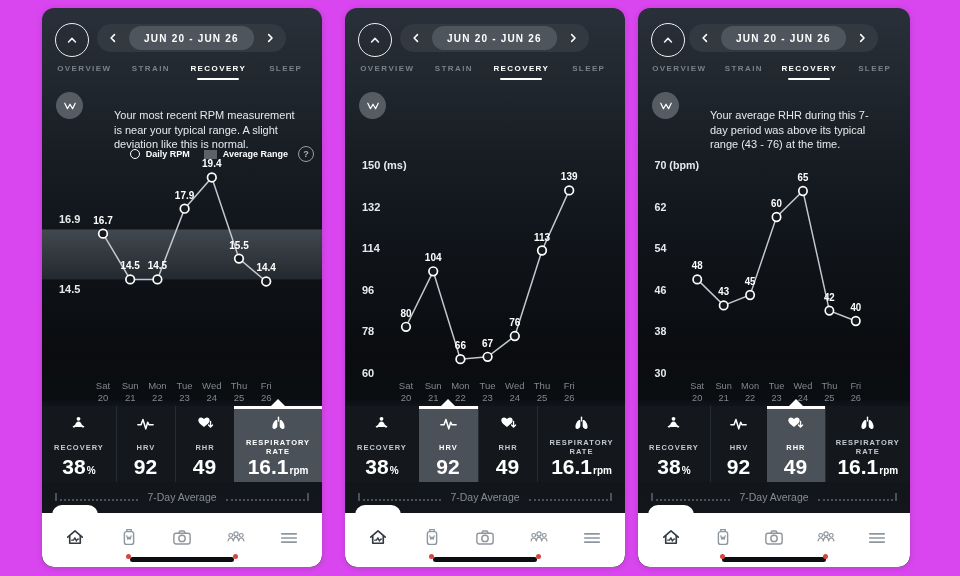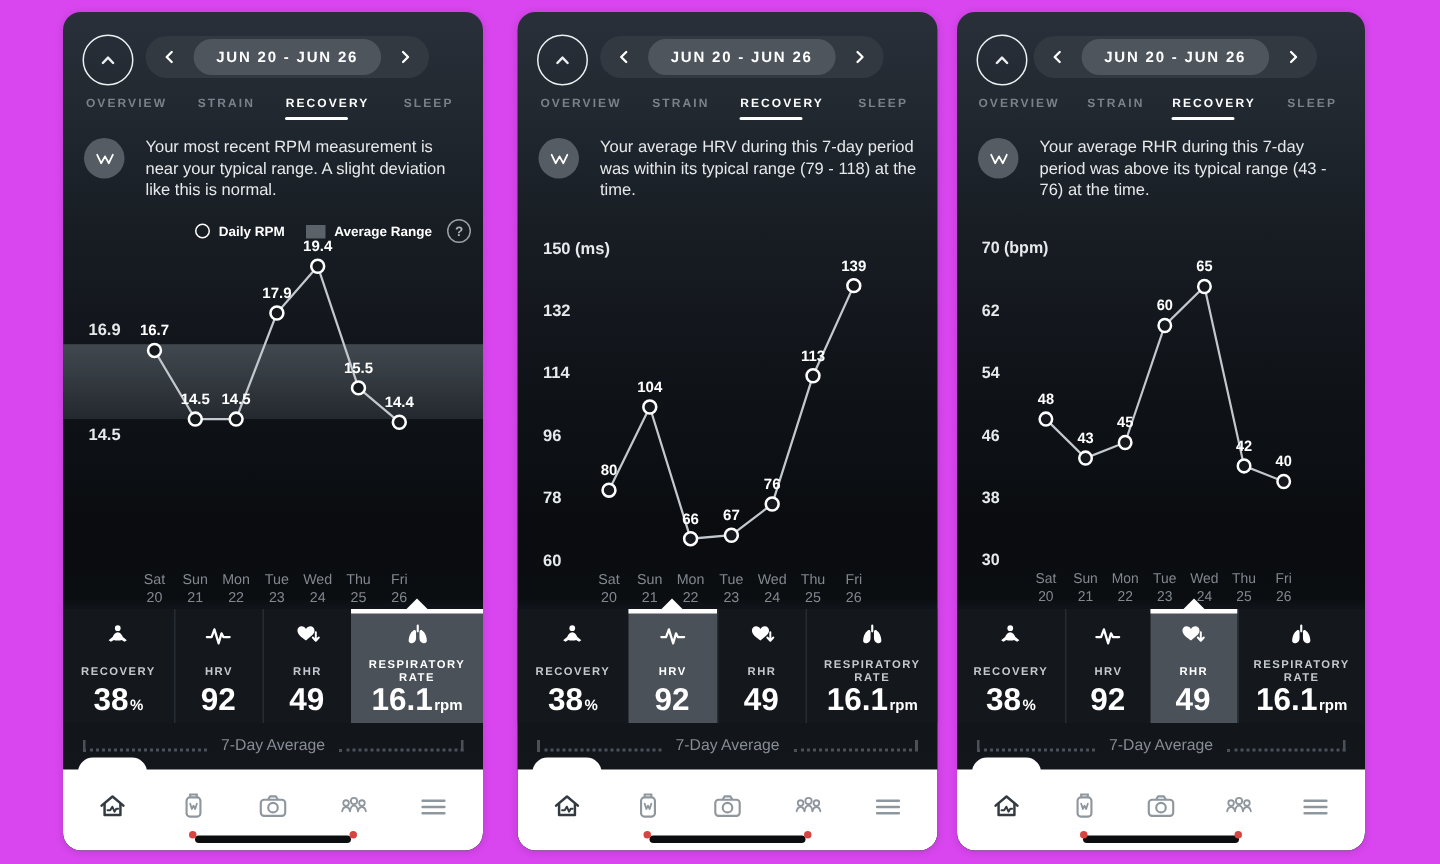--- a/index.html
+++ b/index.html
@@ -14,31 +14,31 @@
     border:1.6px solid #edf0f2;background:transparent;color:#edf0f2;display:flex;align-items:center;justify-content:center;padding:0;cursor:pointer}
   .collapse-btn svg{width:18px;height:18px}
   .date-nav{position:absolute;top:16px;left:50%;transform:translateX(-45%);height:28px;background:#323940;border-radius:14px;
     display:flex;align-items:center;padding:0 9px;gap:9px}
   .chev{width:14px;height:14px;color:#fff;background:none;border:none;padding:0;display:flex;cursor:pointer}
   .chev svg{width:14px;height:14px}
   .date-pill{height:24px;background:#4e555d;border-radius:12px;display:flex;align-items:center;padding:0 15px;
     color:#fff;font-size:10px;font-weight:bold;letter-spacing:1.2px;white-space:nowrap}
   .tabs{position:absolute;left:6px;right:6px;top:56px;display:flex;justify-content:space-around}
   .tab{background:none;border:none;padding:0;font-size:8px;font-weight:bold;letter-spacing:1.4px;color:#79818a;
-    font-family:inherit;display:flex;flex-direction:column;gap:5px;cursor:pointer}
+    font-family:inherit;display:flex;flex-direction:column;align-items:center;gap:5px;cursor:pointer}
   .tab.active{color:#fff}
   .tab-underline{width:42px;height:2px;border-radius:1px;background:transparent}
   .tab.active .tab-underline{background:#fff}
 
   
   .p-message{position:absolute;top:82px;left:14px;right:8px;display:flex;gap:13px;align-items:flex-start}
   .whoop-circle{width:27px;height:27px;border-radius:50%;background:#555c64;color:#fff;flex:none;
     display:flex;align-items:center;justify-content:center;margin-top:2px}
   .whoop-circle svg{width:16px;height:16px}
-  .msg-text{margin:1px;font-size:11px;line-height:1.33;color:#e6e9eb;max-width:220px}
+  .msg-text{margin:18px;font-size:11px;line-height:1.33;color:#e6e9eb;max-width:220px}
 
   
   .legend{position:absolute;top:138px;right:8px;display:flex;align-items:center;gap:6px;color:#fff;font-size:9px;font-weight:bold}
   .lg-dot{width:8px;height:8px;border:1.6px solid #fff;border-radius:50%}
   .lg-box{width:13px;height:9px;background:#5b6269;margin-left:8px}
   .lg-help{width:14px;height:14px;border:1.2px solid #979ea5;border-radius:50%;color:#aab1b7;font-size:9px;
     display:flex;align-items:center;justify-content:center;margin-left:4px;cursor:pointer}
 
   
   .p-chart{position:absolute;top:142px;left:0;width:100%;height:256px;display:block}
@@ -316,21 +316,20 @@
           </button>
         </nav>
     </header>
 
     <div class="p-message">
       <div class="whoop-circle">
         <svg viewBox="0 0 20 20">
             <polyline points="3.5,6.5 6.8,13.5 10,7.8 13.2,13.5 16.5,6.5" fill="none" stroke="currentColor" stroke-width="1.5" stroke-linecap="round" stroke-linejoin="round"></polyline>
           </svg>
       </div>
-      <p class="msg-text">Your average HRV during this 7-day period was within its typical range (79 - 118) at the time.</p>
     </div>
 
     <svg class="p-chart" viewBox="0 0 280 256" preserveAspectRatio="none">
         <text x="17" y="19" text-anchor="start" class="ytick">150 (ms)</text>
         <text x="17" y="60.599999999999994" text-anchor="start" class="ytick">132</text>
         <text x="17" y="102.2" text-anchor="start" class="ytick">114</text>
         <text x="17" y="143.8" text-anchor="start" class="ytick">96</text>
         <text x="17" y="185.4" text-anchor="start" class="ytick">78</text>
         <text x="17" y="227" text-anchor="start" class="ytick">60</text>
         <polyline points="61,176.77777777777777 88.2,121.31111111111112 115.4,209.13333333333333 142.6,206.82222222222222 169.8,186.0222222222222 197,100.5111111111111 224.2,40.42222222222222" class="chart-line"></polyline>

